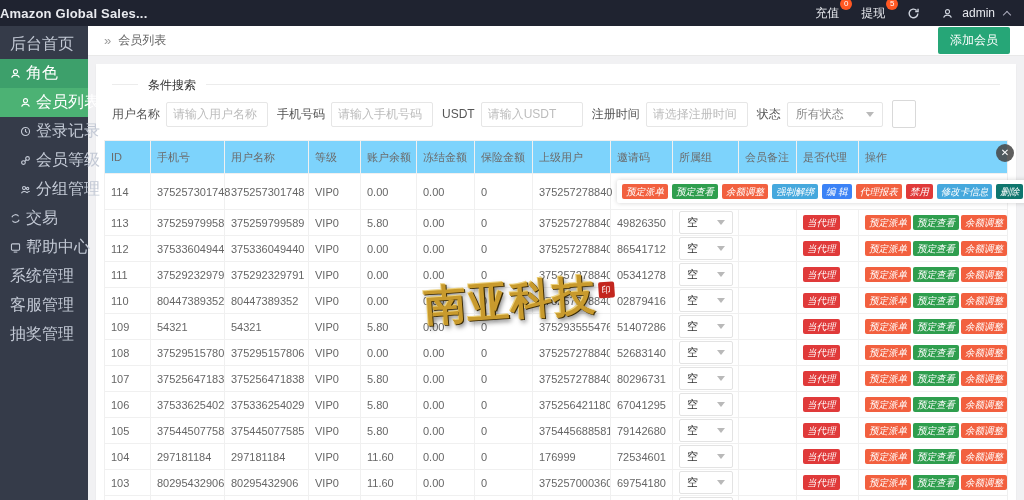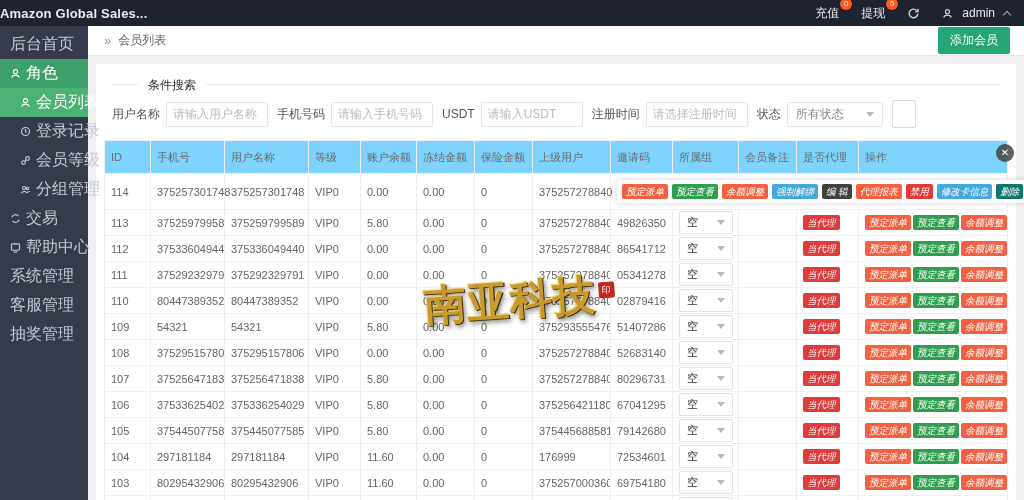--- a/index.html
+++ b/index.html
@@ -273,21 +273,21 @@
             <td>0.00</td>
             <td>0.00</td>
             <td>0</td>
             <td>375257278840</td>
             <td colspan="5">
               <div class="strip">
                 <span class="btn-mini" style="background: rgb(242, 96, 63);">预定派单</span>
                 <span class="btn-mini" style="background: rgb(47, 158, 78);">预定查看</span>
                 <span class="btn-mini" style="background: rgb(242, 96, 63);">余额调整</span>
                 <span class="btn-mini" style="background: rgb(69, 168, 221);">强制解绑</span>
-                <span class="btn-mini" style="background: #404040;">编 辑</span>
+                <span class="btn-mini" style="background: #3b82f6;">编 辑</span>
                 <span class="btn-mini" style="background: rgb(242, 96, 63);">代理报表</span>
                 <span class="btn-mini" style="background: rgb(224, 58, 58);">禁用</span>
                 <span class="btn-mini" style="background: rgb(69, 168, 221);">修改卡信息</span>
                 <span class="btn-mini" style="background: #0f766e;">删除</span>
               </div>
             </td>
           </tr>
           <tr>
             <td>113</td>
             <td>375259799589</td>

